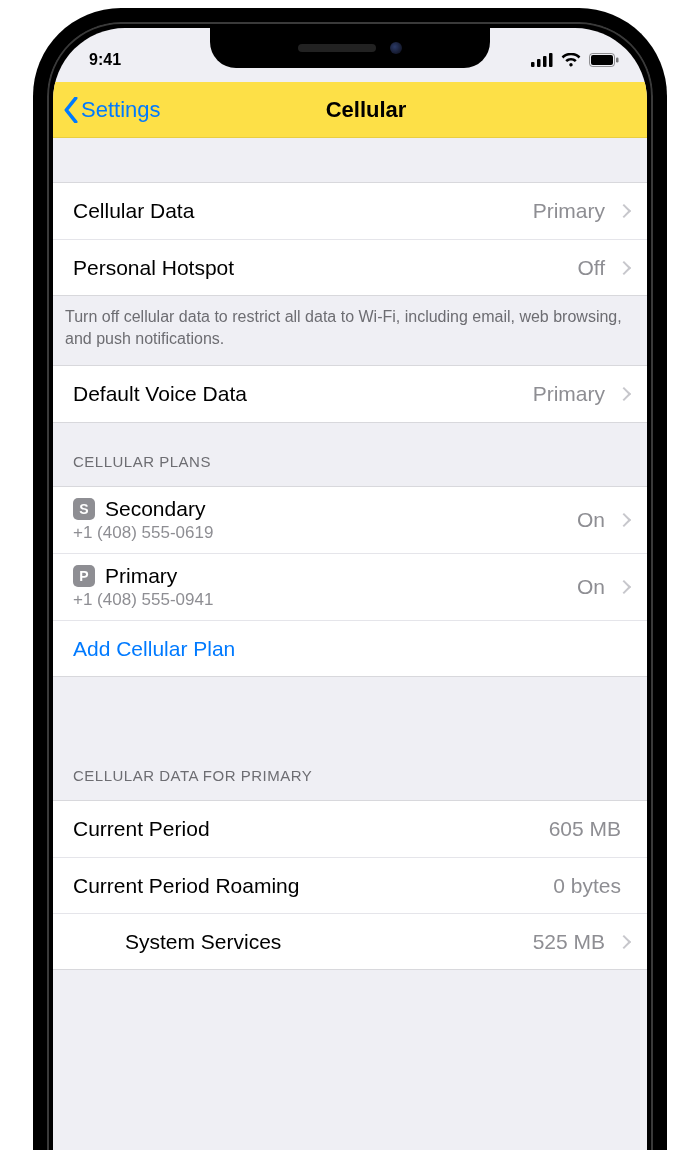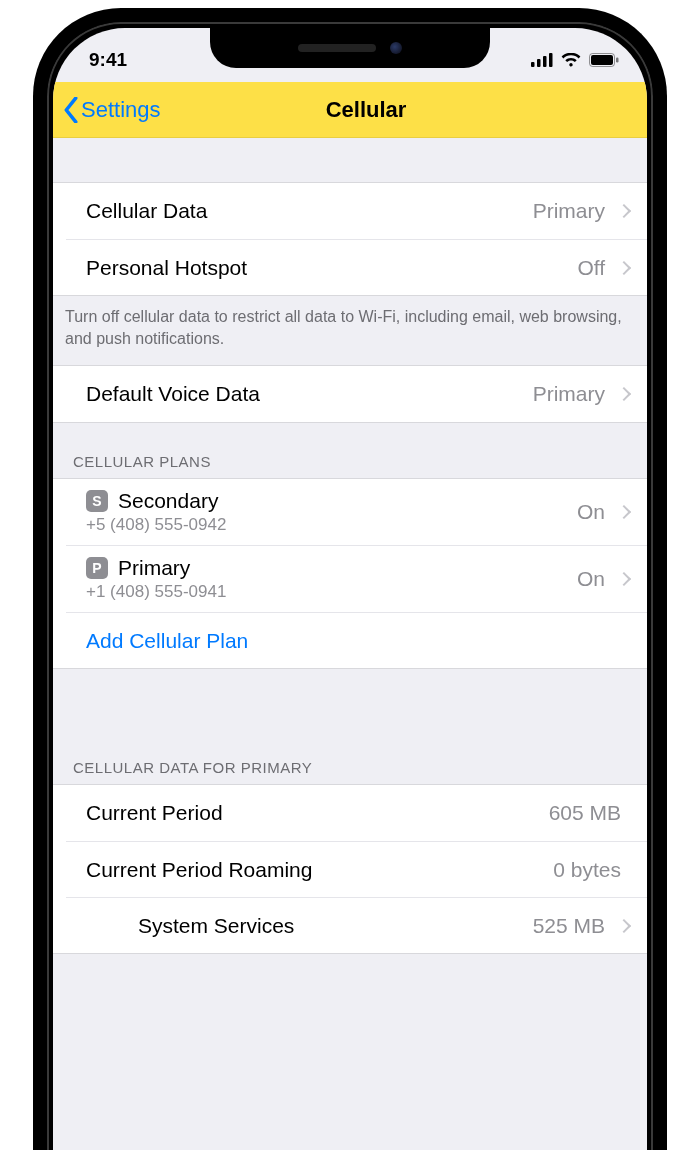--- a/index.html
+++ b/index.html
@@ -65,21 +65,21 @@
   .side-right { right: -18px; top: 240px; width: 6px; height: 110px; border-radius: 0 3px 3px 0; }
 
   
   .status-bar {
     height: 54px;
     display: flex;
     align-items: center;
     justify-content: space-between;
     padding: 10px 28px 0 36px;
     font-weight: 600;
-    font-size: 19px;
+    font-size: 16px;
     color: #000;
   }
   .status-right { display: flex; align-items: center; gap: 8px; }
   .status-right svg { display: block; }
 
   
   .navbar {
     height: 56px;
     display: flex;
     align-items: center;
@@ -96,42 +96,41 @@
   .nav-title {
     position: absolute; left: 0; right: 0; text-align: center;
     font-weight: 600; font-size: 22px; color: #000;
     pointer-events: none;
     margin-left: 32px;
   }
 
   
   .section-spacer { height: 44px; }
   .section-header {
-    padding: 30px 20px 8px 20px;
+    padding: 30px 20px 16px 20px;
     font-size: 15px;
     letter-spacing: 0.5px;
     color: #6d6d72;
     text-transform: uppercase;
   }
   .section-header.tall { padding-top: 90px; }
   .section-footer {
     padding: 10px 20px 16px 12px;
     font-size: 16px;
     line-height: 1.35;
     color: #6d6d72;
   }
   .group { background: #fff; border-top: 1px solid #d8d8dc; border-bottom: 1px solid #d8d8dc; }
   .row {
     display: flex; align-items: center;
     min-height: 56px;
     padding: 10px 18px 10px 20px;
     font-size: 21px;
     color: #000;
     border-top: 1px solid #e5e5ea;
-    margin-left: 13px;
   }
   .group .row:first-child { border-top: none; }
   .row .label { flex: 1; }
   .row .value { color: #8e8e93; font-size: 21px; margin-right: 8px; }
   .chevron {
     width: 10px; height: 10px;
     border-top: 2.5px solid #c7c7cc;
     border-right: 2.5px solid #c7c7cc;
     transform: rotate(45deg);
     margin-left: 6px;
@@ -220,21 +219,21 @@
     </div>
 
     <div class="section-header">CELLULAR PLANS</div>
     <div class="group">
       <div class="row two-line">
         <div class="stack">
           <div class="plan-head">
             <span class="plan-badge">S</span>
             <span>Secondary</span>
           </div>
-          <div class="sub">+5 (408) 555-0942</div>
+          <div class="sub">+1 (408) 555-0619</div>
         </div>
         <div class="value">On</div>
         <div class="chevron"></div>
       </div>
       <div class="row two-line">
         <div class="stack">
           <div class="plan-head">
             <span class="plan-badge">P</span>
             <span>Primary</span>
           </div>

